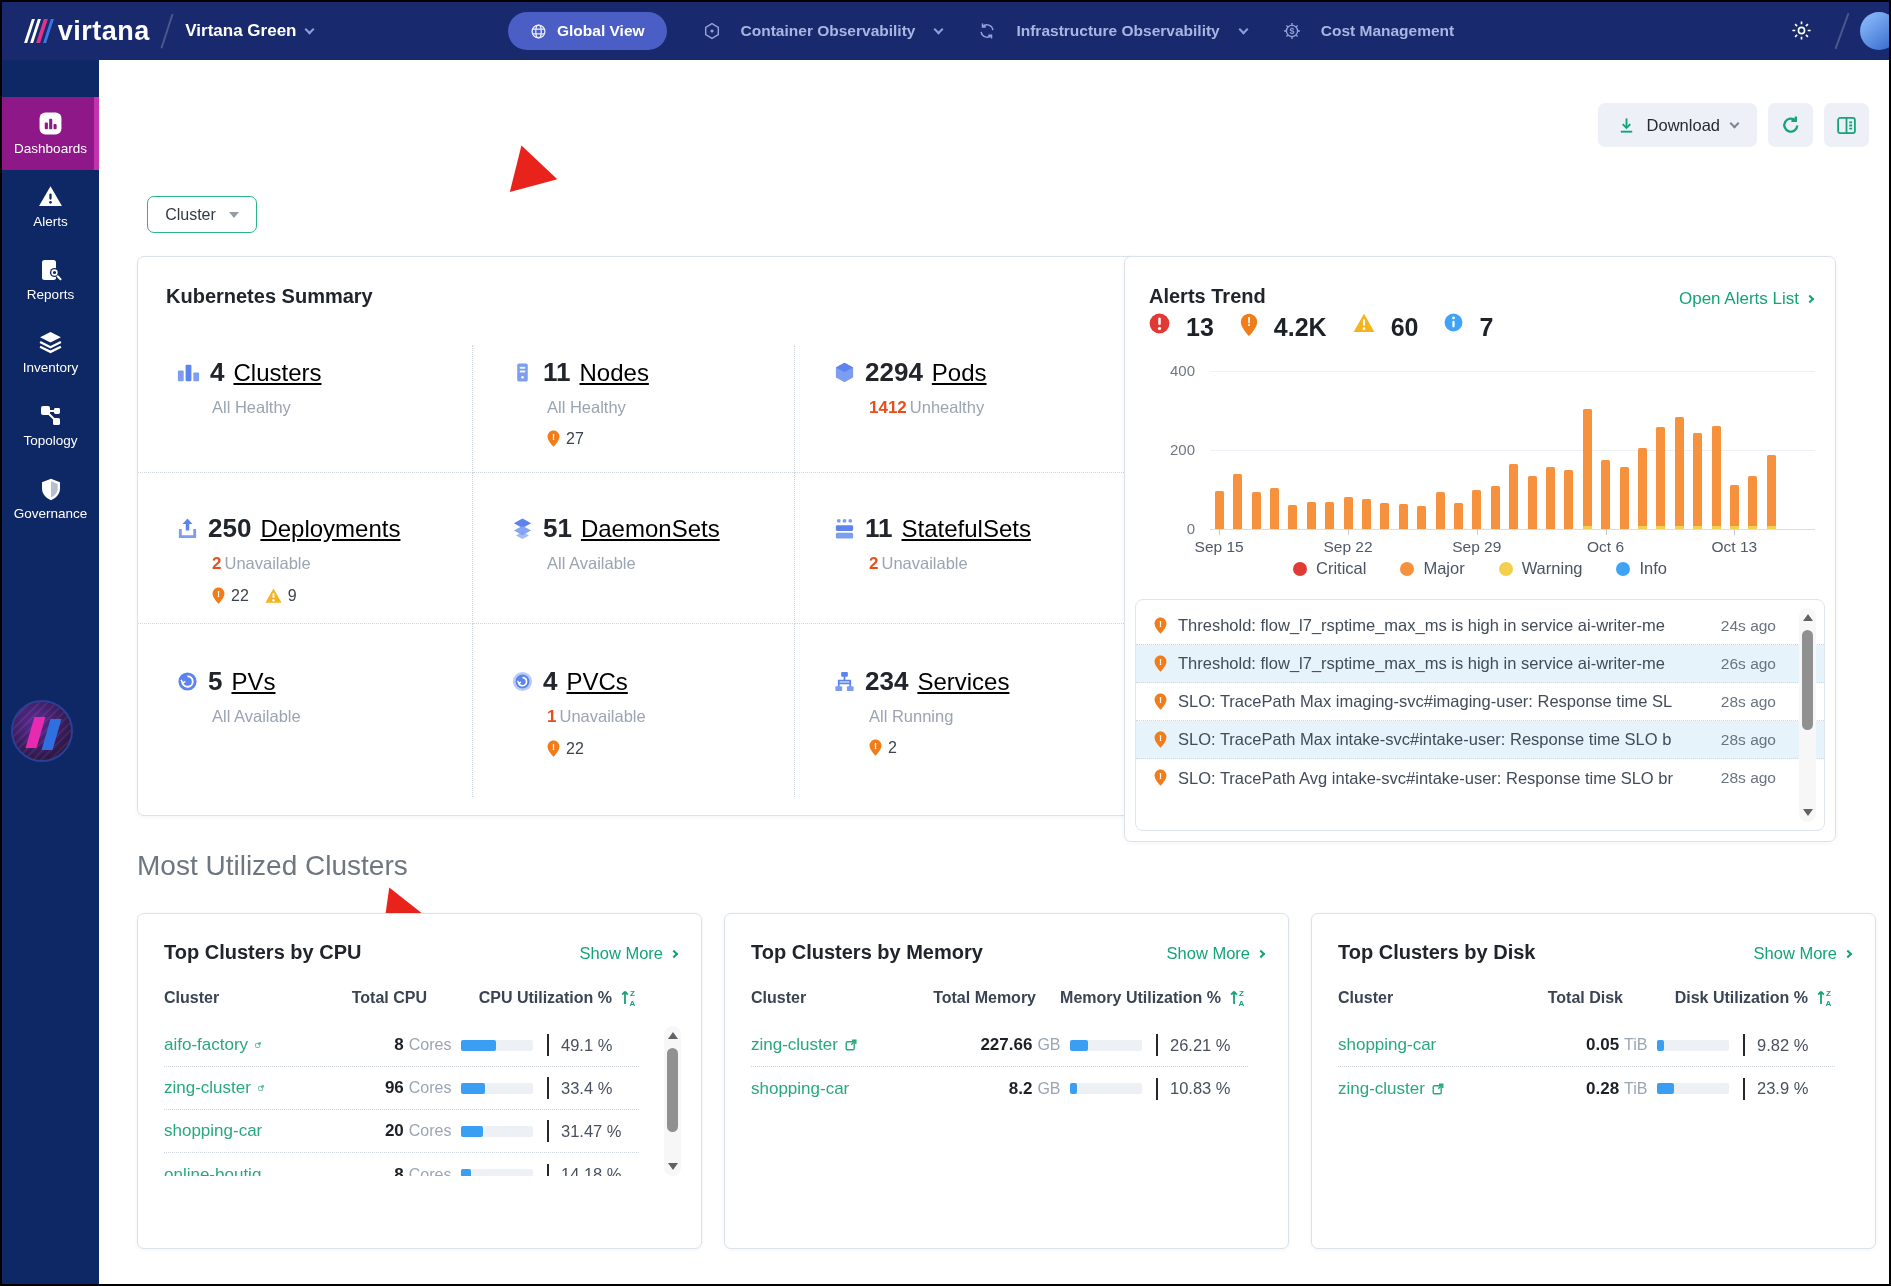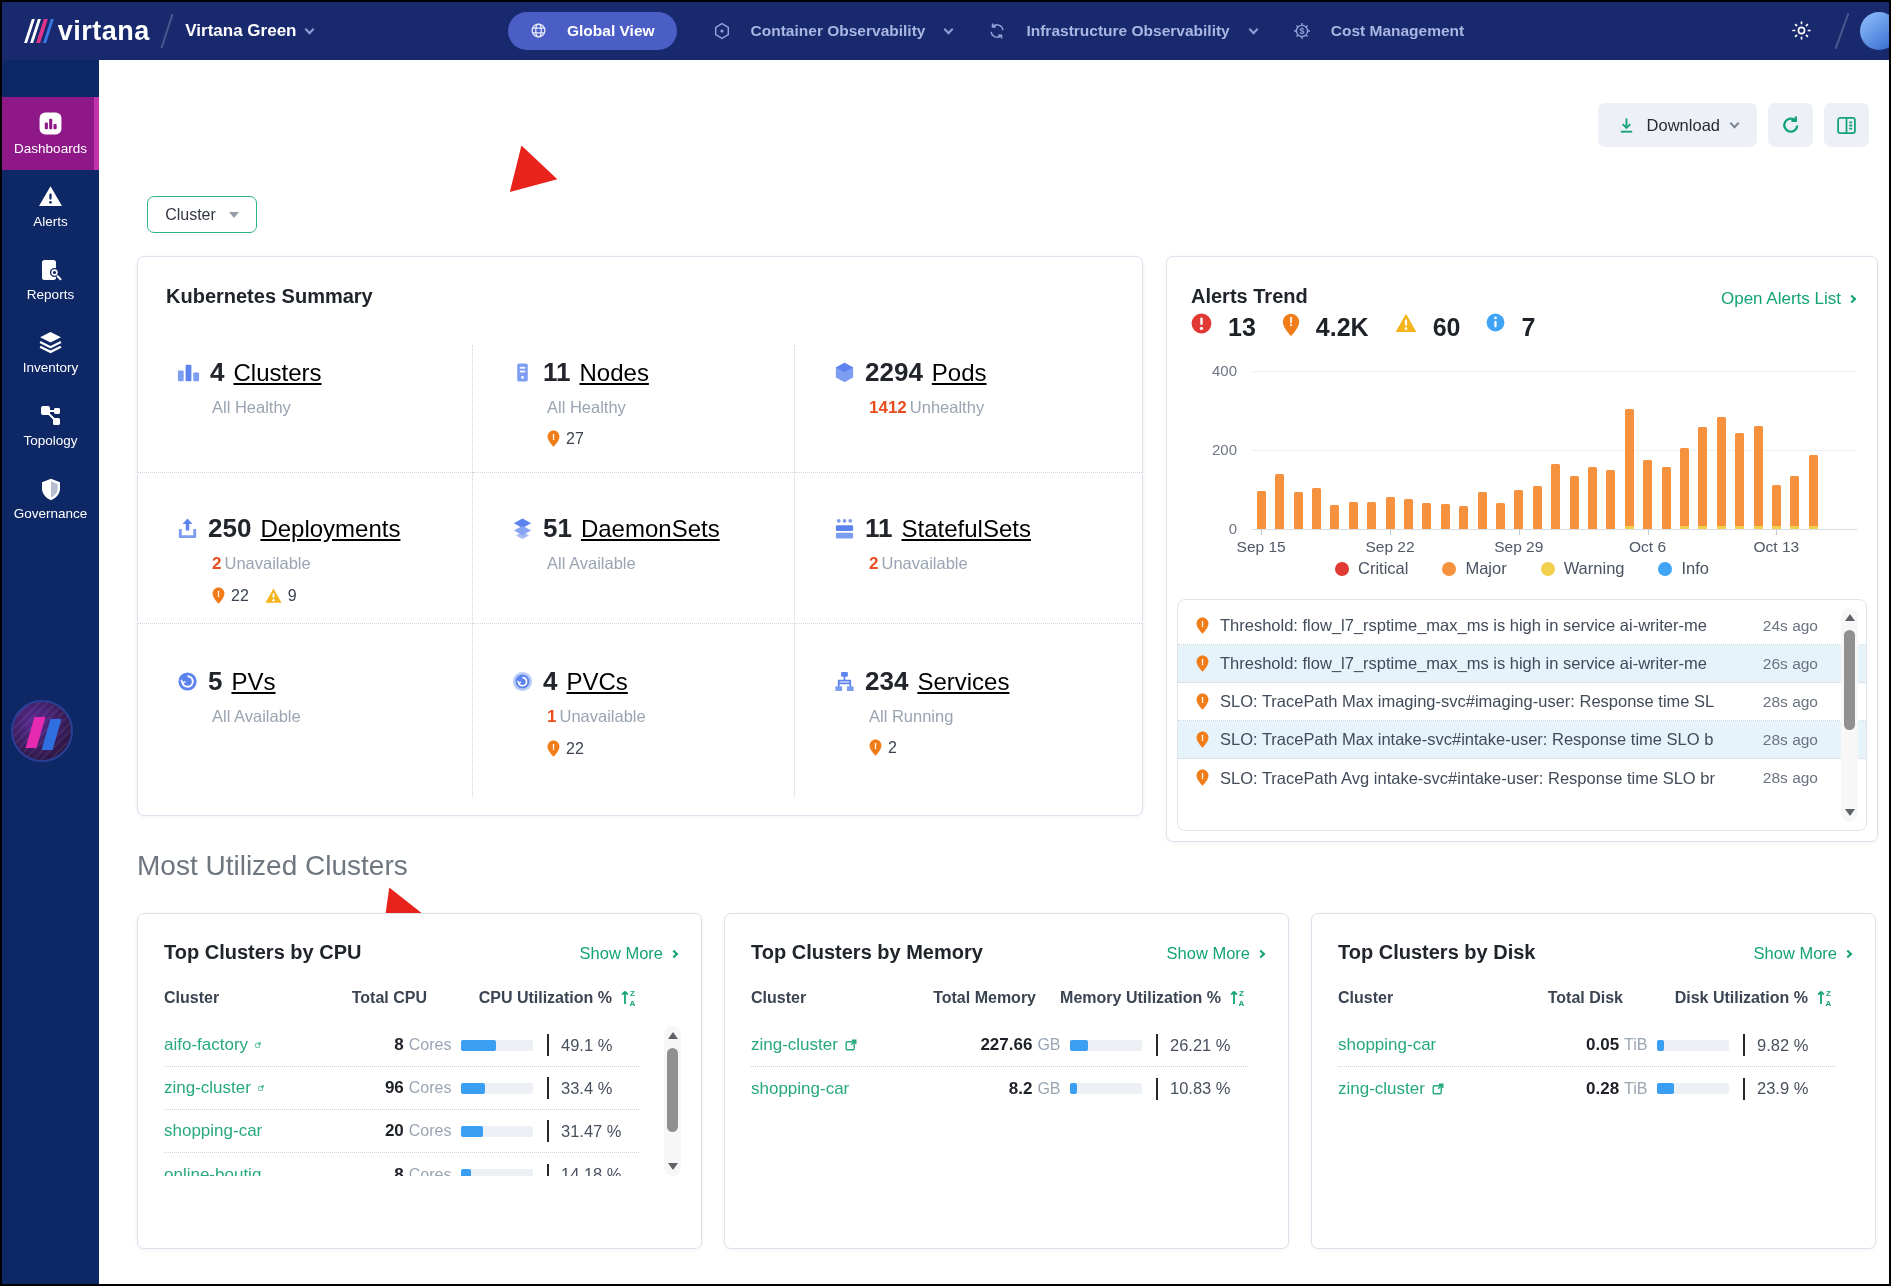--- a/index.html
+++ b/index.html
@@ -11,21 +11,21 @@
 .brand { display:flex; align-items:center; gap:8px; margin-left:26px; }
 .stripes { display:flex; gap:3px; align-items:flex-end; transform:skewX(-18deg); }
 .stripes i { display:block; width:3.2px; height:24px; background:#fff; }
 .stripes i.s3 { background:#e0338a; } .stripes i.s4 { background:#3a78e8; }
 .brand-text { color:#fff; font-size:27px; font-weight:700; letter-spacing:.5px; }
 .tb-slash1 { width:1.5px; height:36px; background:rgba(255,255,255,.22); transform:rotate(18deg); margin:0 18px 0 16px; }
 .workspace { display:flex; align-items:center; gap:10px; color:#fff; font-size:17px; font-weight:700; cursor:pointer; }
 .chev { width:7px; height:7px; border-right:2px solid #8fa0d8; border-bottom:2px solid #8fa0d8; transform:rotate(45deg); display:inline-block; margin-top:-4px; }
 .chev.right { transform:rotate(-45deg); border-color:currentColor; width:6px; height:6px; margin-top:0; }
 .topnav { position:absolute; left:506px; top:0; height:58px; display:flex; align-items:center; }
-.nav-pill { display:flex; gap:20px; background:#4a5ec5; color:#fff; font-weight:700; font-size:15.5px; padding:10px 22px; border-radius:21px; cursor:pointer; }
+.nav-pill { display:flex; align-items:center; gap:10px; background:#4a5ec5; color:#fff; font-weight:700; font-size:15.5px; padding:10px 22px; border-radius:21px; cursor:pointer; }
 .tnav { display:flex; align-items:center; gap:20px; color:#a9b6e2; font-size:15.5px; font-weight:700; margin-left:36px; cursor:pointer; white-space:nowrap; }
 .tb-right { position:absolute; right:0; top:0; height:58px; width:140px; }
 .tb-gear { position:absolute; right:76px; top:17px; cursor:pointer; }
 .tb-slash2 { position:absolute; right:47px; top:10px; width:1.5px; height:38px; background:rgba(255,255,255,.22); transform:rotate(20deg); }
 .avatar { position:absolute; right:-9px; top:10px; width:38px; height:38px; border-radius:50%; background:linear-gradient(140deg,#7fb0f5 20%,#2f63c9); }
 
 
 .sidebar { position:absolute; top:58px; left:0; bottom:0; width:97px; background:#0e2765; padding-top:37px; }
 .side-item { height:73px; display:flex; flex-direction:column; align-items:center; justify-content:center; gap:5px; color:#fff; cursor:pointer; position:relative; }
 .side-item .lbl { font-size:13.5px; }
@@ -62,21 +62,21 @@
 .kcell.r1 { padding-top:12px; } .kcell.r2 { padding-top:40px; } .kcell.r3 { padding-top:42px; }
 .khead { display:flex; align-items:center; gap:9px; }
 .knum { font-size:26px; font-weight:700; color:#22252c; }
 .klabel { font-size:24px; color:#000000;text-decoration:underline; }
 .kstatus { margin:10px 0 0 36px; font-size:16.5px; color:#9aa4b2; }
 .kstatus b { color:#e84e1d; font-weight:700; margin-right:3px; font-size:17px; }
 .kbadges { margin:13px 0 0 36px; display:flex; gap:16px; align-items:center; }
 .kbadge { display:flex; align-items:center; gap:6px; font-size:16px; color:#3c4350; }
 
 
-.alertscard { left:1067px; top:196px; width:712px; height:586px; }
+.alertscard { left:1025px; top:196px; width:712px; height:586px; }
 .alertscard h2 { left:24px; top:28px; }
 .open-link { position:absolute; right:22px; top:32px; color:#13a377; font-size:17px; display:flex; align-items:center; gap:8px; cursor:pointer; text-decoration:none; }
 #alert-counts { position:absolute; left:24px; top:56px; display:flex; align-items:center; gap:26px; }
 .acount { display:flex; align-items:flex-start; gap:16px; font-size:25px; font-weight:700; color:#1d2128; }
 #chart { position:absolute; left:0; top:100px; right:0; height:200px; }
 .gridline { position:absolute; left:85px; right:20px; height:1px; background:#edf0f4; }
 .gridline.base { background:#d8dee7; }
 .ylab { position:absolute; left:14px; width:56px; text-align:right; font-size:15px; color:#6e7784; }
 .bar { position:absolute; bottom:28px; width:9px; background:#f6913e; border-radius:1.5px 1.5px 0 0; }
 .bar .warn { position:absolute; bottom:0; left:0; right:0; height:3px; background:#f3cf4e; }

